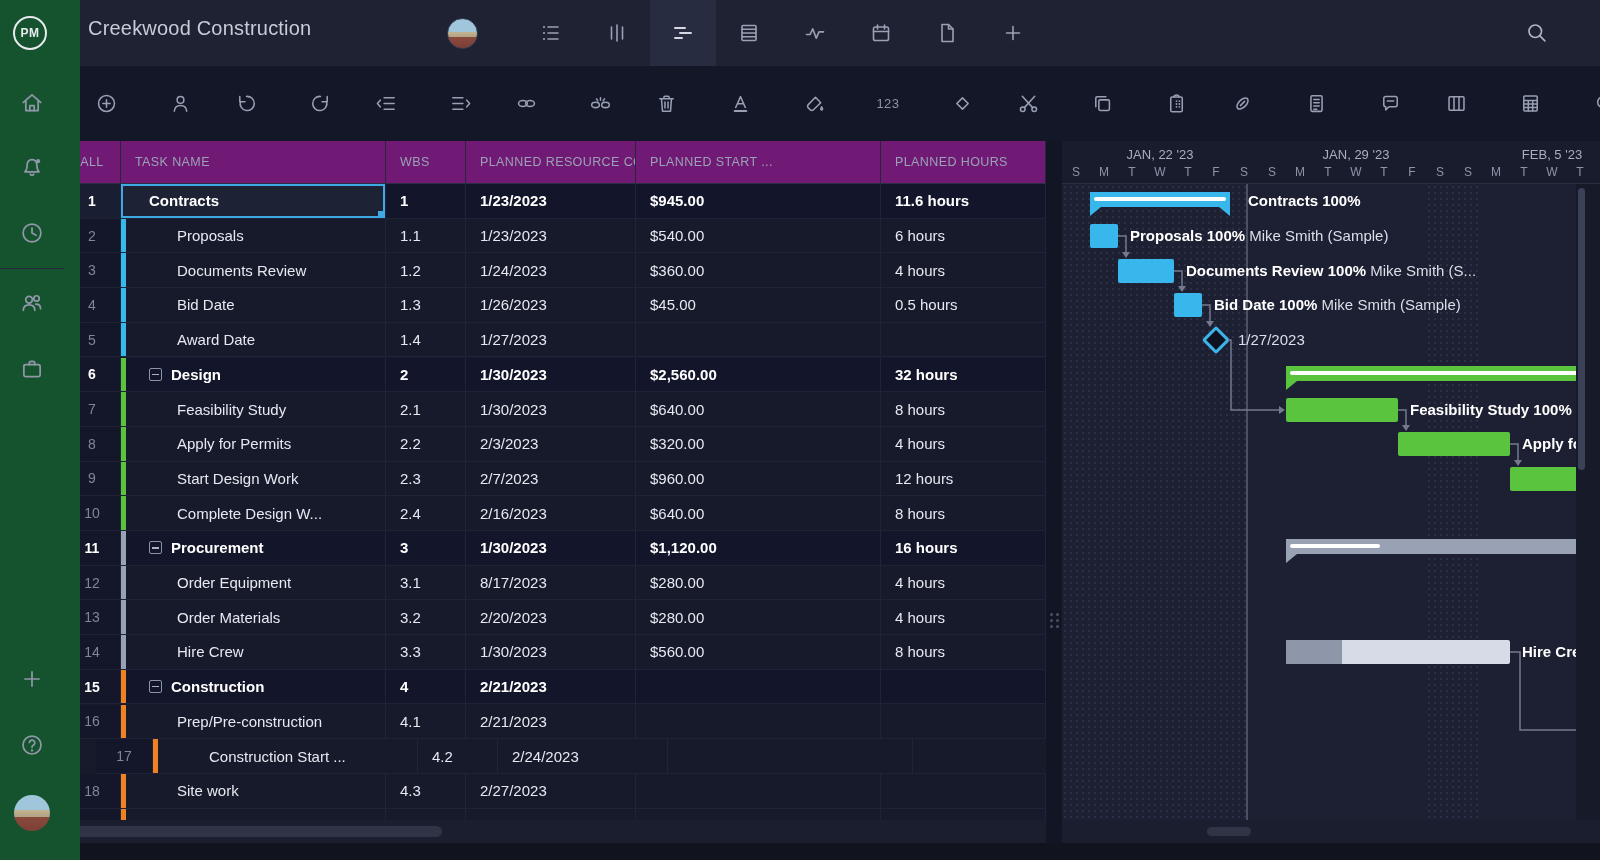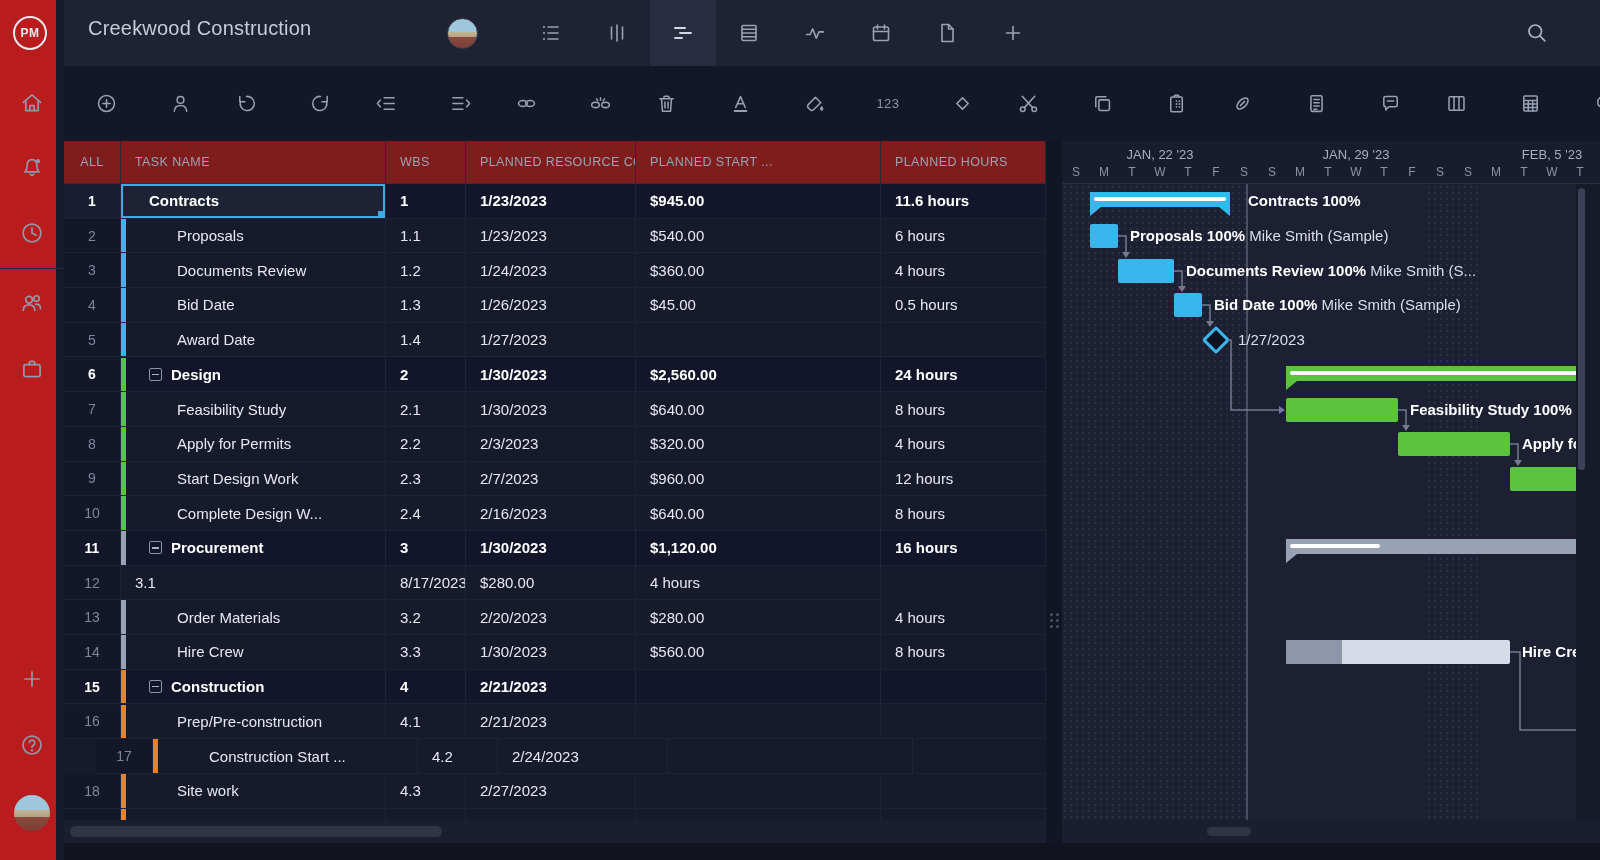--- a/index.html
+++ b/index.html
@@ -1,21 +1,21 @@
 <!DOCTYPE html>
 <html><head>
 <meta charset="utf-8">
 <style>
   * { margin:0; padding:0; box-sizing:border-box; }
   html,body { background:#0d0f1a; }
   #app { position:relative; width:1600px; height:860px; overflow:hidden;
          font-family:"Liberation Sans", sans-serif; background:#171a2b; color:#e8eaf2; }
 
   
-  #sidebar { position:absolute; left:0; top:0; width:56px; height:860px; background:#b91c1c; z-index:30; }
+  #sidebar { position:absolute; left:0; top:0; width:80px; height:860px; background:#14532d; z-index:30; }
   #sidebar .logo { position:absolute; left:13px; top:16px; width:34px; height:34px; border:2px solid #e8eaf0;
                    border-radius:50%; display:flex; align-items:center; justify-content:center;
                    font-size:12px; font-weight:700; color:#e8eaf0; letter-spacing:.5px; }
   .side-ic { position:absolute; left:17px; width:30px; height:30px; color:#9097aa; display:flex; align-items:center; justify-content:center; cursor:pointer; }
   .side-ic svg { width:26px; height:26px; }
   #side-divider { position:absolute; left:0; top:268px; width:64px; height:1px; background:#23283a; }
   #side-avatar { position:absolute; left:14px; top:795px; width:36px; height:36px; border-radius:50%;
      background:linear-gradient(180deg,#9fc6da 0%,#9fc6da 42%,#c2b493 42%,#b3a283 60%,#8a4a3e 60%,#7c3f36 100%); }
 
   
@@ -34,21 +34,21 @@
   
   #toolbar { position:absolute; left:64px; top:66px; width:1536px; height:75px; background:#141728;
              display:flex; align-items:center; padding-left:22px; z-index:15; }
   .tgroup { display:flex; align-items:center;gap:34px; }
   .tbtn { width:40px; height:36px; display:flex; align-items:center; justify-content:center; color:#98a0b4; cursor:pointer; }
   .tbtn svg { width:23px; height:23px; }
   .tbtn .txt { font-size:13px; color:#8d94a8; letter-spacing:.5px; }
   .tsep { width:1px; height:28px; background:#2b3044; margin:0 13px; }
 
   
-  #col-headers { position:absolute; left:64px; top:141px; width:982px; height:43px; background:#7f1d1d;
+  #col-headers { position:absolute; left:64px; top:141px; width:982px; height:43px; background:#701a75;
       display:grid; grid-template-columns:57px 265px 80px 170px 245px 165px; border-bottom:1px solid #2a2f42; z-index:10; }
   #col-headers .ch { display:flex; align-items:center; padding-left:14px; font-size:12.5px; color:#9aa2b5;
       letter-spacing:.4px; border-right:1px solid #242838; white-space:nowrap; overflow:hidden; }
   #col-headers .ch:first-child { justify-content:center; padding-left:0; }
 
   #table-rows { position:absolute; left:64px; top:184px; width:982px; height:636px; overflow:hidden; background:#171a2b; z-index:5; }
   .trow { position:absolute; left:0; width:982px; height:35px; display:grid;
           grid-template-columns:57px 265px 80px 170px 245px 165px; font-size:15px; }
   .trow .cell { display:flex; align-items:center; padding-left:14px; border-right:1px solid #20243a;
                 border-bottom:1px solid #1f2336; white-space:nowrap; overflow:hidden; color:#e6e9f1; position:relative; }
@@ -487,21 +487,21 @@
       <div class="trow summary" style="top: 173.5px; height: 34.7px;">
         <div class="cell rnum">6</div>
         <div class="cell namecell">
           <i class="strip" style="background: rgb(91, 196, 63);"></i>
           <span class="collapse-box"></span>
           <span>Design</span>
         </div>
         <div class="cell ">2</div>
         <div class="cell ">1/30/2023</div>
         <div class="cell ">$2,560.00</div>
-        <div class="cell ">24 hours</div>
+        <div class="cell ">32 hours</div>
       </div>
       <div class="trow" style="top: 208.2px; height: 34.7px;">
         <div class="cell rnum">7</div>
         <div class="cell namecell">
           <i class="strip" style="background: rgb(91, 196, 63);"></i>
           <span>Feasibility Study</span>
         </div>
         <div class="cell ">2.1</div>
         <div class="cell ">1/30/2023</div>
         <div class="cell ">$640.00</div>
@@ -547,20 +547,24 @@
           <span class="collapse-box"></span>
           <span>Procurement</span>
         </div>
         <div class="cell ">3</div>
         <div class="cell ">1/30/2023</div>
         <div class="cell ">$1,120.00</div>
         <div class="cell ">16 hours</div>
       </div>
       <div class="trow" style="top: 381.7px; height: 34.7px;">
         <div class="cell rnum">12</div>
+        <div class="cell namecell">
+          <i class="strip" style="background: rgb(153, 161, 180);"></i>
+          <span>Order Equipment</span>
+        </div>
         <div class="cell ">3.1</div>
         <div class="cell ">8/17/2023</div>
         <div class="cell ">$280.00</div>
         <div class="cell ">4 hours</div>
       </div>
       <div class="trow" style="top: 416.4px; height: 34.7px;">
         <div class="cell rnum">13</div>
         <div class="cell namecell">
           <i class="strip" style="background: rgb(153, 161, 180);"></i>
           <span>Order Materials</span>

